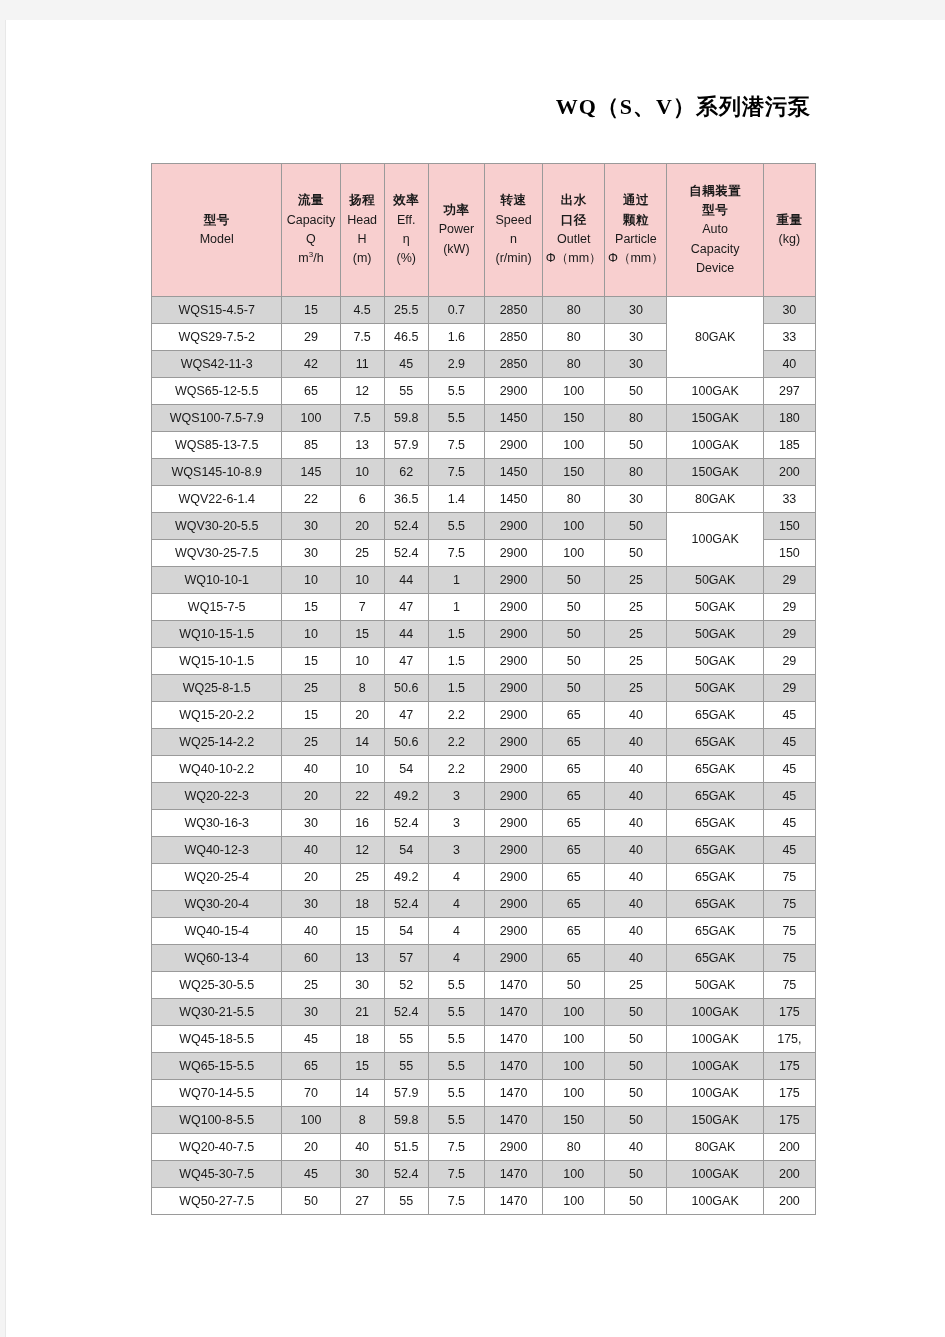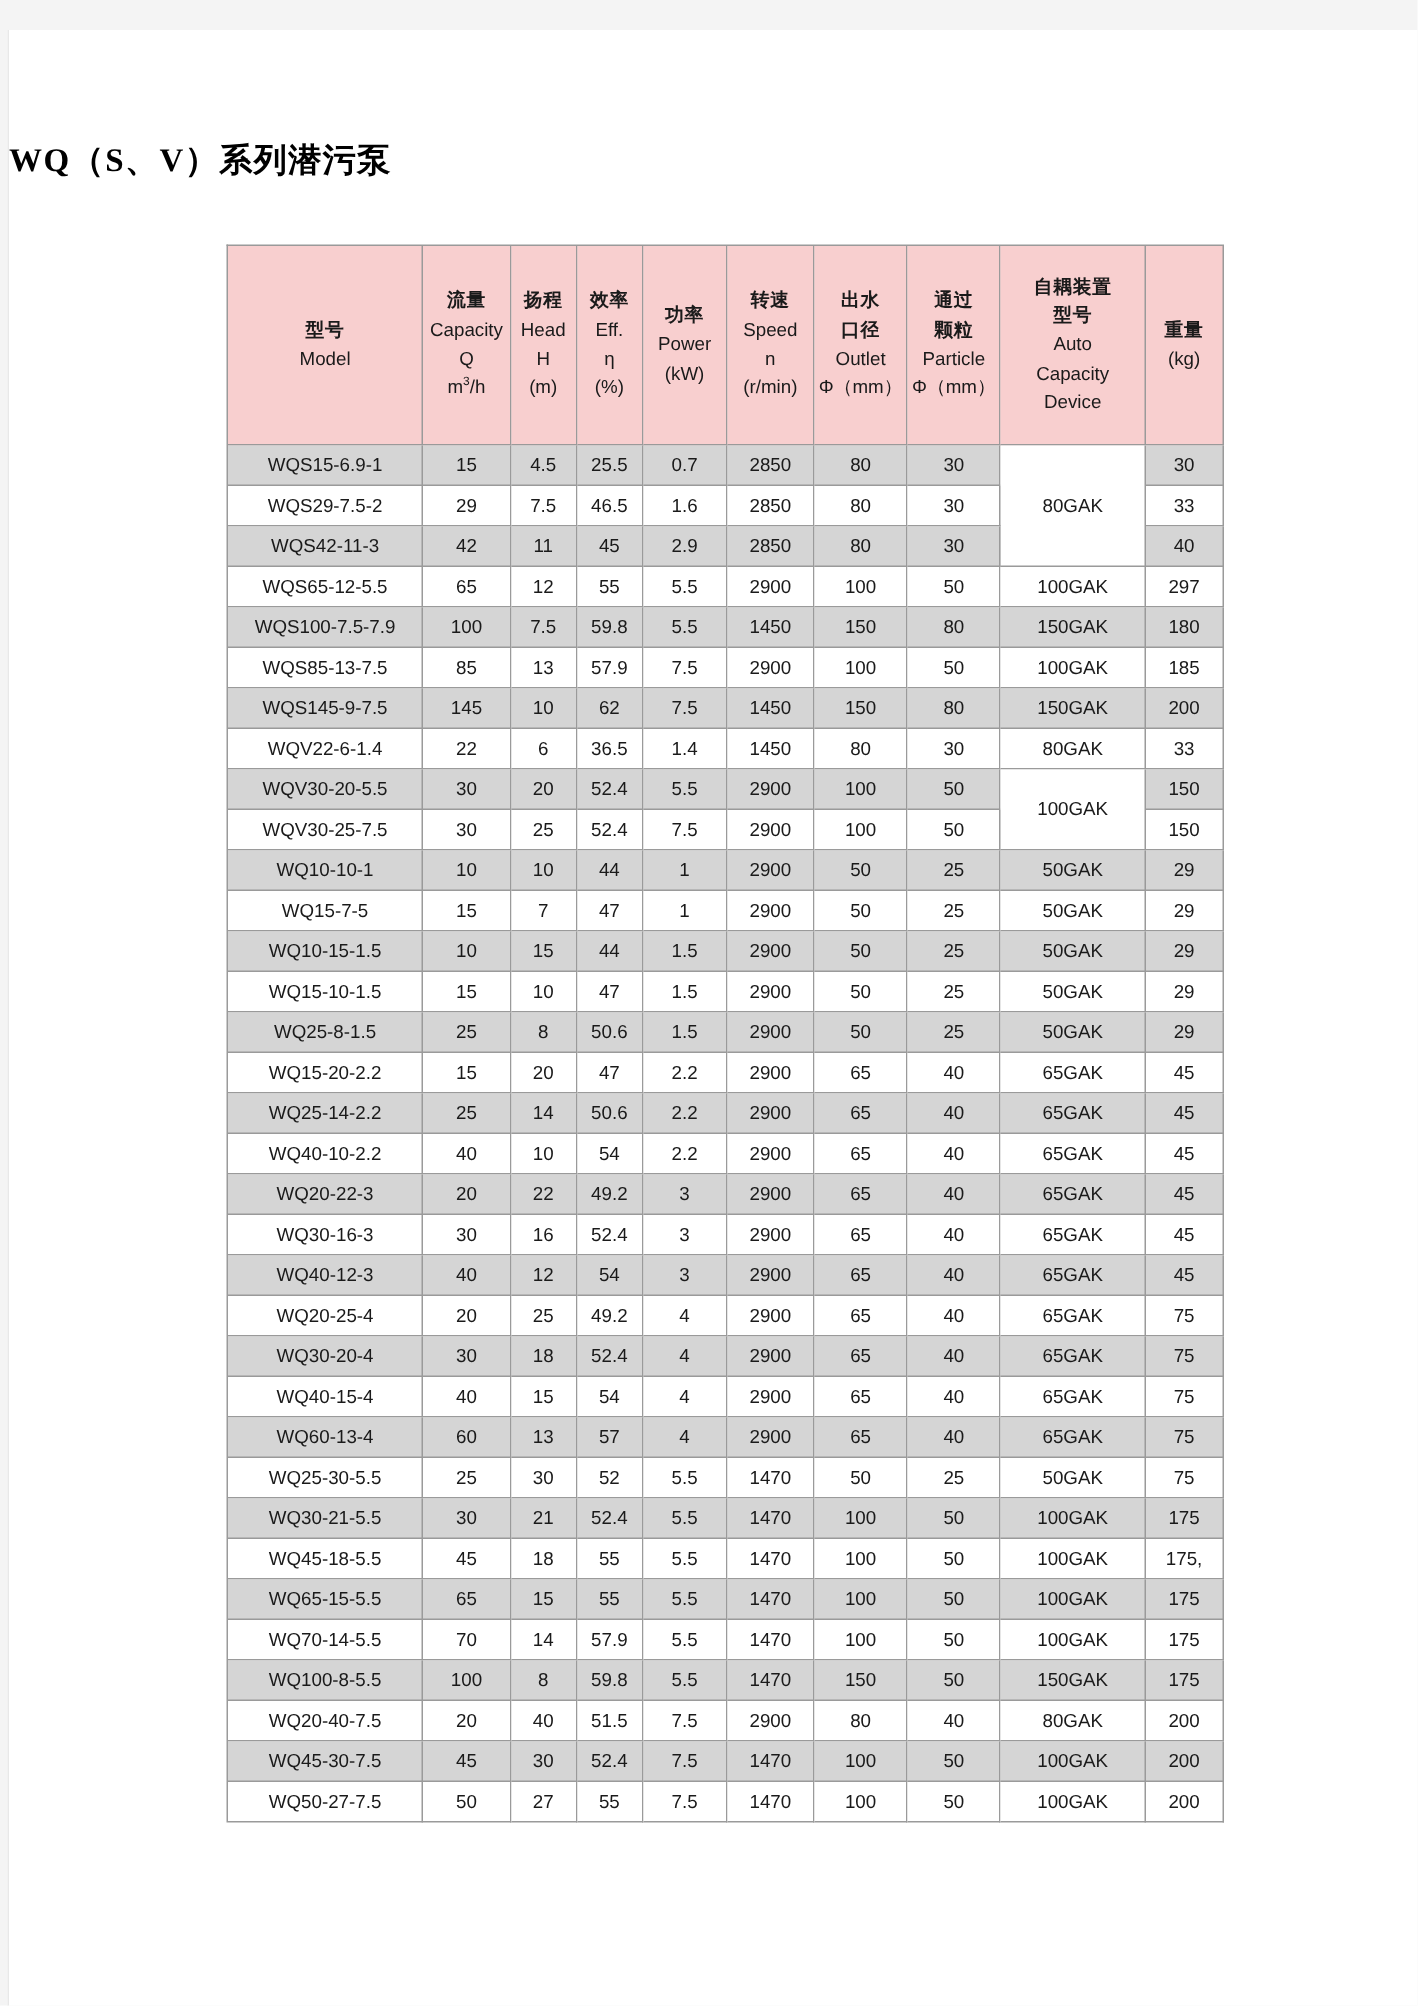--- a/index.html
+++ b/index.html
@@ -21,21 +21,21 @@
     height: 1317px;
     background: #ffffff;
     border-left: 1px solid #e8e8e8;
     box-sizing: border-box;
   }
   #page-title {
     position: absolute;
     left: 0;
     top: 72px;
     width: 805px;
-    text-align: left;
+    text-align: right;
     font-family: "Liberation Serif", "DejaVu Serif", serif;
     font-weight: bold;
     font-size: 22px;
     letter-spacing: 1px;
     color: #000000;
   }
   #table-wrap {
     position: absolute;
     left: 145px;
     top: 143px;
@@ -180,21 +180,21 @@
               <span class="hdr-line">Device</span>
             </th>
             <th>
               <span class="hdr-line cn">重量</span>
               <span class="hdr-line">(kg)</span>
             </th>
           </tr>
       </thead>
       <tbody>
           <tr class="shade">
-            <td>WQS15-6.9-1</td>
+            <td>WQS15-4.5-7</td>
             <td>15</td>
             <td>4.5</td>
             <td>25.5</td>
             <td>0.7</td>
             <td>2850</td>
             <td>80</td>
             <td>30</td>
             <td rowspan="3" class="couple-merge">80GAK</td>
             <td>30</td>
           </tr>
@@ -250,21 +250,21 @@
             <td>13</td>
             <td>57.9</td>
             <td>7.5</td>
             <td>2900</td>
             <td>100</td>
             <td>50</td>
             <td>100GAK</td>
             <td>185</td>
           </tr>
           <tr class="shade">
-            <td>WQS145-9-7.5</td>
+            <td>WQS145-10-8.9</td>
             <td>145</td>
             <td>10</td>
             <td>62</td>
             <td>7.5</td>
             <td>1450</td>
             <td>150</td>
             <td>80</td>
             <td>150GAK</td>
             <td>200</td>
           </tr>

